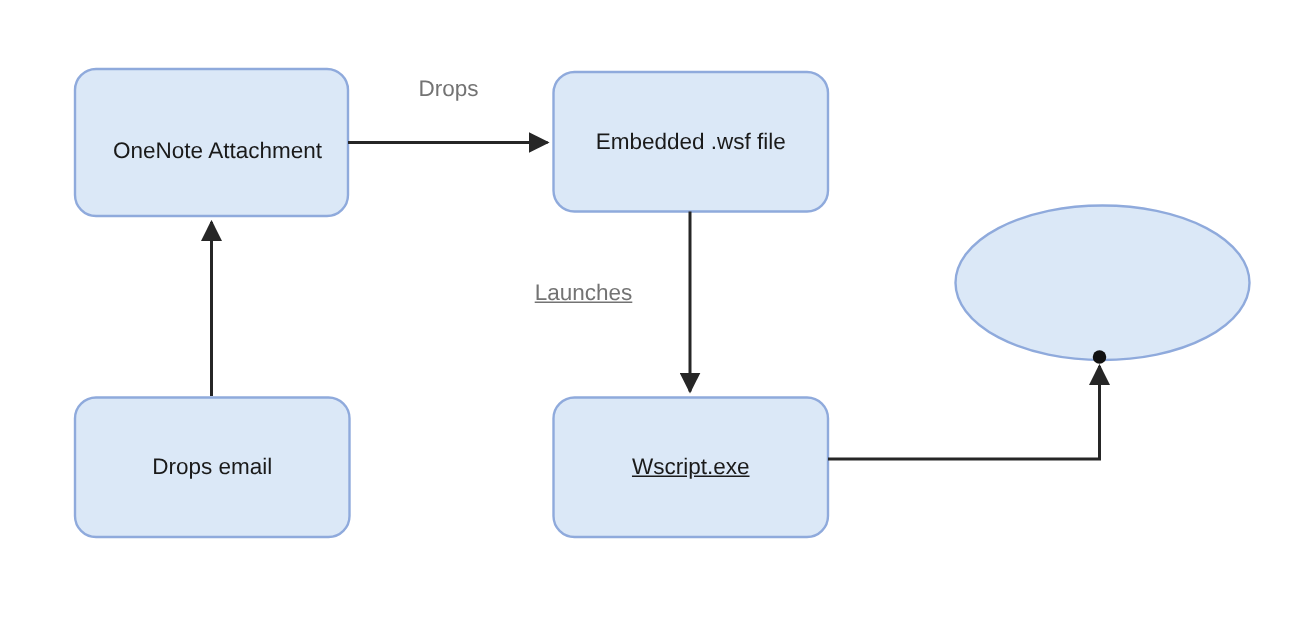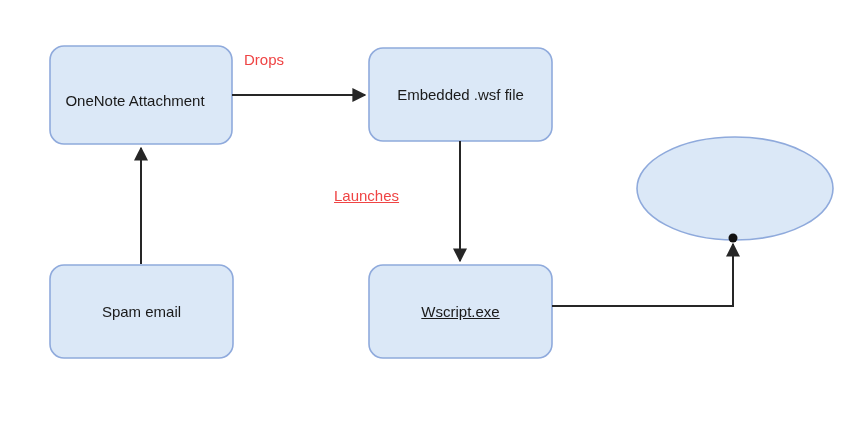--- a/index.html
+++ b/index.html
@@ -17,24 +17,24 @@
     display:flex;align-items:center;justify-content:center;
     text-align:center;
     color:#1a1a1a;
     font-size:15px;
     line-height:18px;
     pointer-events:none;
     white-space:pre;
   }
   .edge-label{
     position:absolute;
-    color:#ef4444;
+    color:#737373;
     font-size:15px;
     line-height:19px;
-    text-align:left;
+    text-align:center;
     white-space:pre-line;
   }
 </style>
 </head>
 <body>
 
 <div id="canvas">
 
   <svg id="svg-layer" viewBox="0 0 865 423" xmlns="http://www.w3.org/2000/svg">
     <defs>
@@ -57,25 +57,25 @@
 
     <line x1="232" y1="95" x2="365" y2="95" stroke="#262626" stroke-width="2" marker-end="url(#arrow)"></line>
 
     <line x1="460" y1="141" x2="460" y2="261" stroke="#262626" stroke-width="2" marker-end="url(#arrow)"></line>
 
     <path d="M 552 306 L 733 306 L 733 244" fill="none" stroke="#262626" stroke-width="2" marker-end="url(#arrow)"></path>
 
     <circle cx="733" cy="238" r="4.5" fill="#111111"></circle>
   </svg>
 
-  <div class="node-label" style="left:44px;top:46px;width:182px;height:109px;">OneNote Attachment</div>
+  <div class="node-label" style="left:54px;top:46px;width:182px;height:109px;">OneNote Attachment</div>
 
   <div class="node-label" style="left:369px;top:48px;width:183px;height:93px;">Embedded .wsf file</div>
 
-  <div class="node-label" style="left:50px;top:265px;width:183px;height:93px;">Spam email</div>
+  <div class="node-label" style="left:50px;top:265px;width:183px;height:93px;">Drops email</div>
 
   <div class="node-label" style="left:369px;top:265px;width:183px;height:93px;text-decoration:underline;">Wscript.exe</div>
 
 
   <div class="edge-label" style="left:244px;top:50px;width:110px;">Drops</div>
 
   <div class="edge-label" style="left:334px;top:186px;width:110px;text-decoration:underline;">Launches</div>
 
 
 </div>

